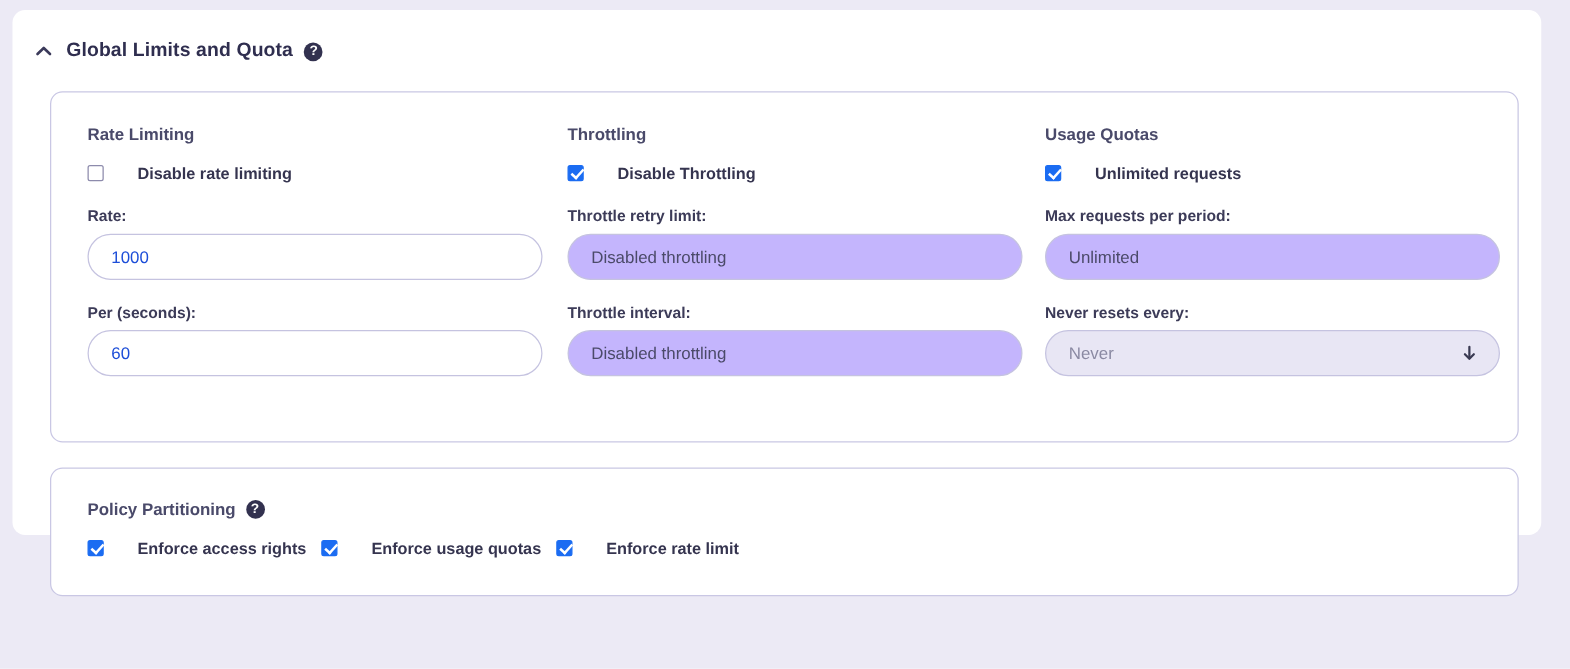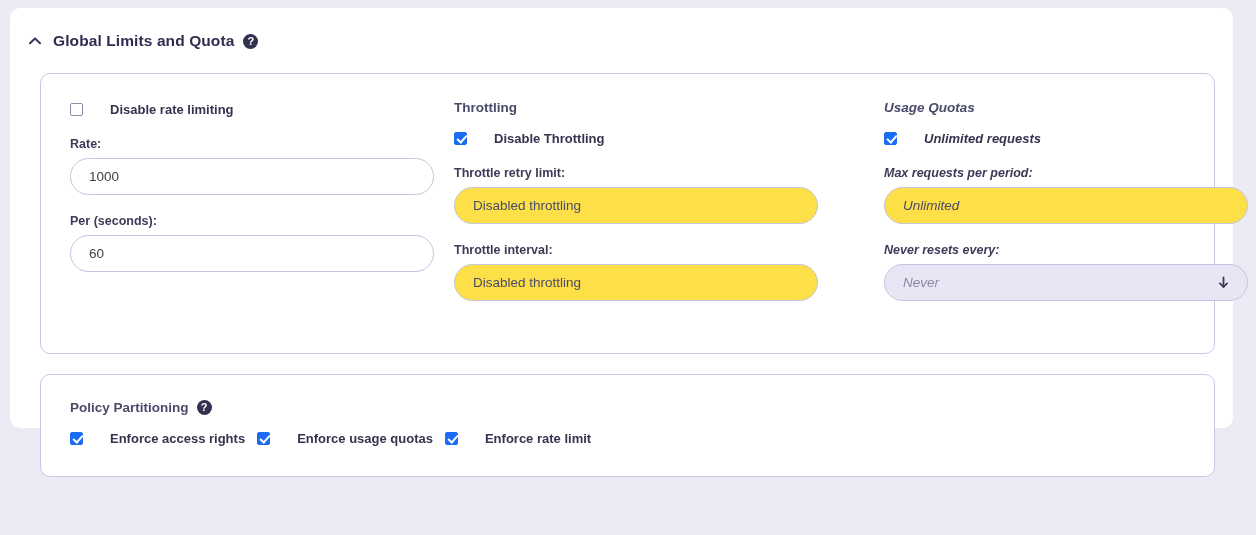--- a/index.html
+++ b/index.html
@@ -100,21 +100,21 @@
     left: 0; top: 0;
     width: 100%; height: 100%;
   }
 
   .column {
     position: absolute;
     top: 26px;
   }
   .col-1 { left: 29px;  width: 364px; }
   .col-2 { left: 413px; width: 364px; }
-  .col-3 { left: 843px; width: 364px; font-style: italic; }
+  .col-3 { left: 795px; width: 364px; }
 
   .column-title {
     font-size: 13.5px;
     font-weight: 700;
     color: #4a4a6a;
     margin-bottom: 14px;
     white-space: nowrap;
   }
 
   
@@ -175,25 +175,25 @@
   .field-input {
     width: 364px;
     height: 37px;
     border: 1px solid #c5c3e0;
     border-radius: 19px;
     background: #ffffff;
     display: flex;
     align-items: center;
     padding: 0 18px;
     font-size: 13.5px;
-    color: #404040;
+    color: #1d4ed8;
     font-family: "Liberation Sans", sans-serif;
   }
   .field-input.disabled {
-    background: #fde047;
+    background: #c4b5fd;
     color: #4b4a69;
   }
   .field-input.select {
     background: #e8e6f4;
     color: #8a89a2;
     justify-content: space-between;
     padding-right: 16px;
   }
 
   .arrow-down-icon {
@@ -246,20 +246,21 @@
       </svg>
     </span>
     <span class="section-title">Global Limits and Quota</span>
     <span class="help-icon">?</span>
   </div>
 
   <div class="panel panel-limits">
     <div class="columns">
 
       <div class="column col-1">
+        <div class="column-title">Rate Limiting</div>
 
         <div class="checkbox-row">
           <span class="cbox"></span>
           <span class="cbox-label">Disable rate limiting</span>
         </div>
 
         <div class="field">
           <div class="field-label">Rate:</div>
           <div class="field-input">1000</div>
         </div>

